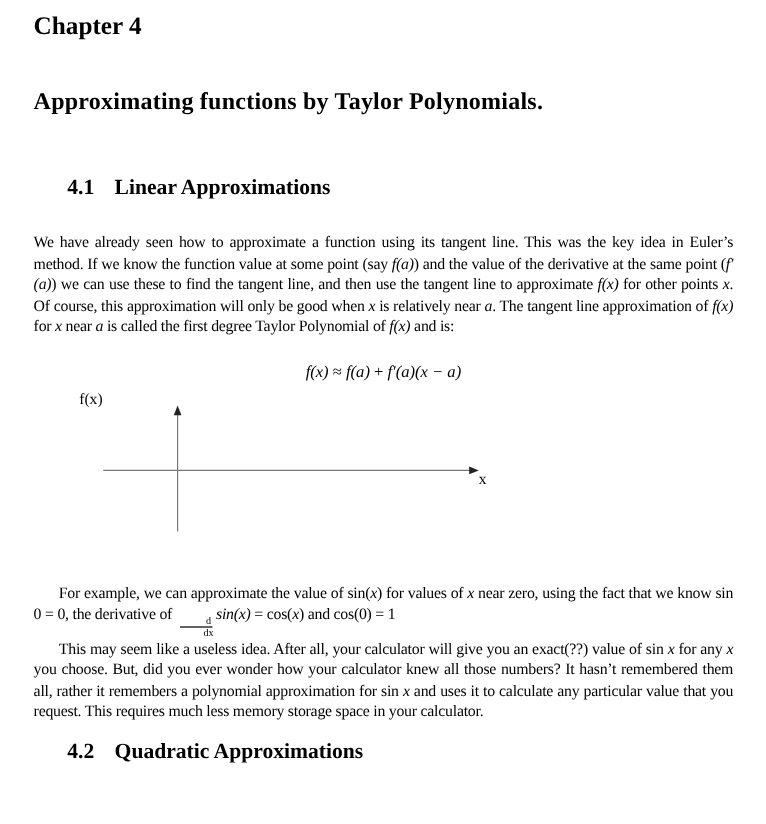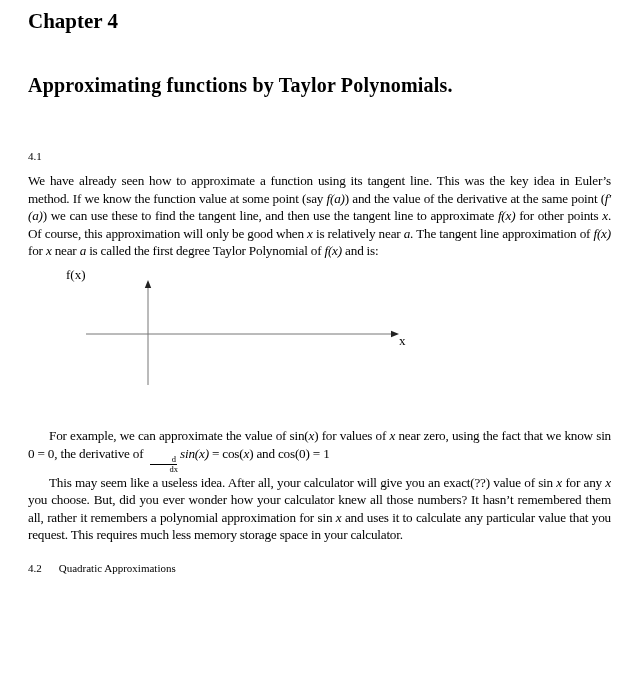--- a/index.html
+++ b/index.html
@@ -23,33 +23,34 @@
     margin-top: 32px;
     font-size: 20px;
     font-weight: bold;
     line-height: 38px;
     max-width: 520px;
     letter-spacing: 0.2px;
   }
   .section-heading {
     display: flex;
     gap: 17px;
-    font-size: 11px;
-    font-weight: normal;
+    font-size: 18px;
+    font-weight: bold;
     line-height: 21px;
+    margin-left: 28px;
   }
   .sh1 { margin-top: 42px; }
   .sh2 { margin-top: 14px; }
   .body-text {
     font-size: 13.2px;
     line-height: 17.6px;
     letter-spacing: -0.2px;
     text-align: justify;
   }
-  .p1 { margin-top: 5px; font-family: Liberation Serif, serif; }
+  .p1 { margin-top: 26px; font-family: Liberation Serif, serif; }
   .p2 { margin-top: 20px; text-indent: 21px; }
   .p3 { margin-top: 0; text-indent: 21px; }
   .formula {
     text-align: center;
     font-size: 13.8px;
     line-height: 17px;
   }
   .f1 { margin-top: 20px; }
   .f2 { margin-top: 15px; }
   .mi { font-style: italic; }
@@ -82,24 +83,26 @@
 <body>
 
 <div class="page">
 
   <div class="chapter-label">Chapter 4</div>
 
   <div class="chapter-title">Approximating functions by Taylor Polynomials.</div>
 
   <div class="section-heading sh1">
     <span>4.1</span>
+    <span>Linear Approximations</span>
   </div>
 
   <div class="body-text p1"><span>We have already seen how to approximate a function using its tangent line. This was the key idea in Euler’s method. If we know the function value at some point (say </span><span class="mi">f(a)</span><span>) and the value of the derivative at the same point (</span><span class="mi">f′(a)</span><span>) we can use these to find the tangent line, and then use the tangent line to approximate </span><span class="mi">f(x)</span><span> for other points </span><span class="mi">x</span><span>. Of course, this approximation will only be good when </span><span class="mi">x</span><span> is relatively near </span><span class="mi">a</span><span>. The tangent line approximation of </span><span class="mi">f(x)</span><span> for </span><span class="mi">x</span><span> near </span><span class="mi">a</span><span> is called the first degree Taylor Polynomial of </span><span class="mi">f(x)</span><span> and is:</span></div>
 
+  <div class="formula f1"><span class="mi">f(x)</span><span> ≈ </span><span class="mi">f(a)</span><span> + </span><span class="mi">f′(a)(x − a)</span></div>
 
   <div class="figure">
     <span class="axis-label ylabel">f(x)</span>
     <svg width="583" height="138">
       <line x1="58" y1="65" x2="367" y2="65" stroke="#777777" stroke-width="1"></line>
       <line x1="120" y1="16" x2="120" y2="116" stroke="#777777" stroke-width="1"></line>
       <polygon points="120,11 116.8,19 123.2,19" fill="#222222"></polygon>
       <polygon points="371,65 363,61.8 363,68.2" fill="#222222"></polygon>
     </svg>
     <span class="axis-label xlabel">x</span>

